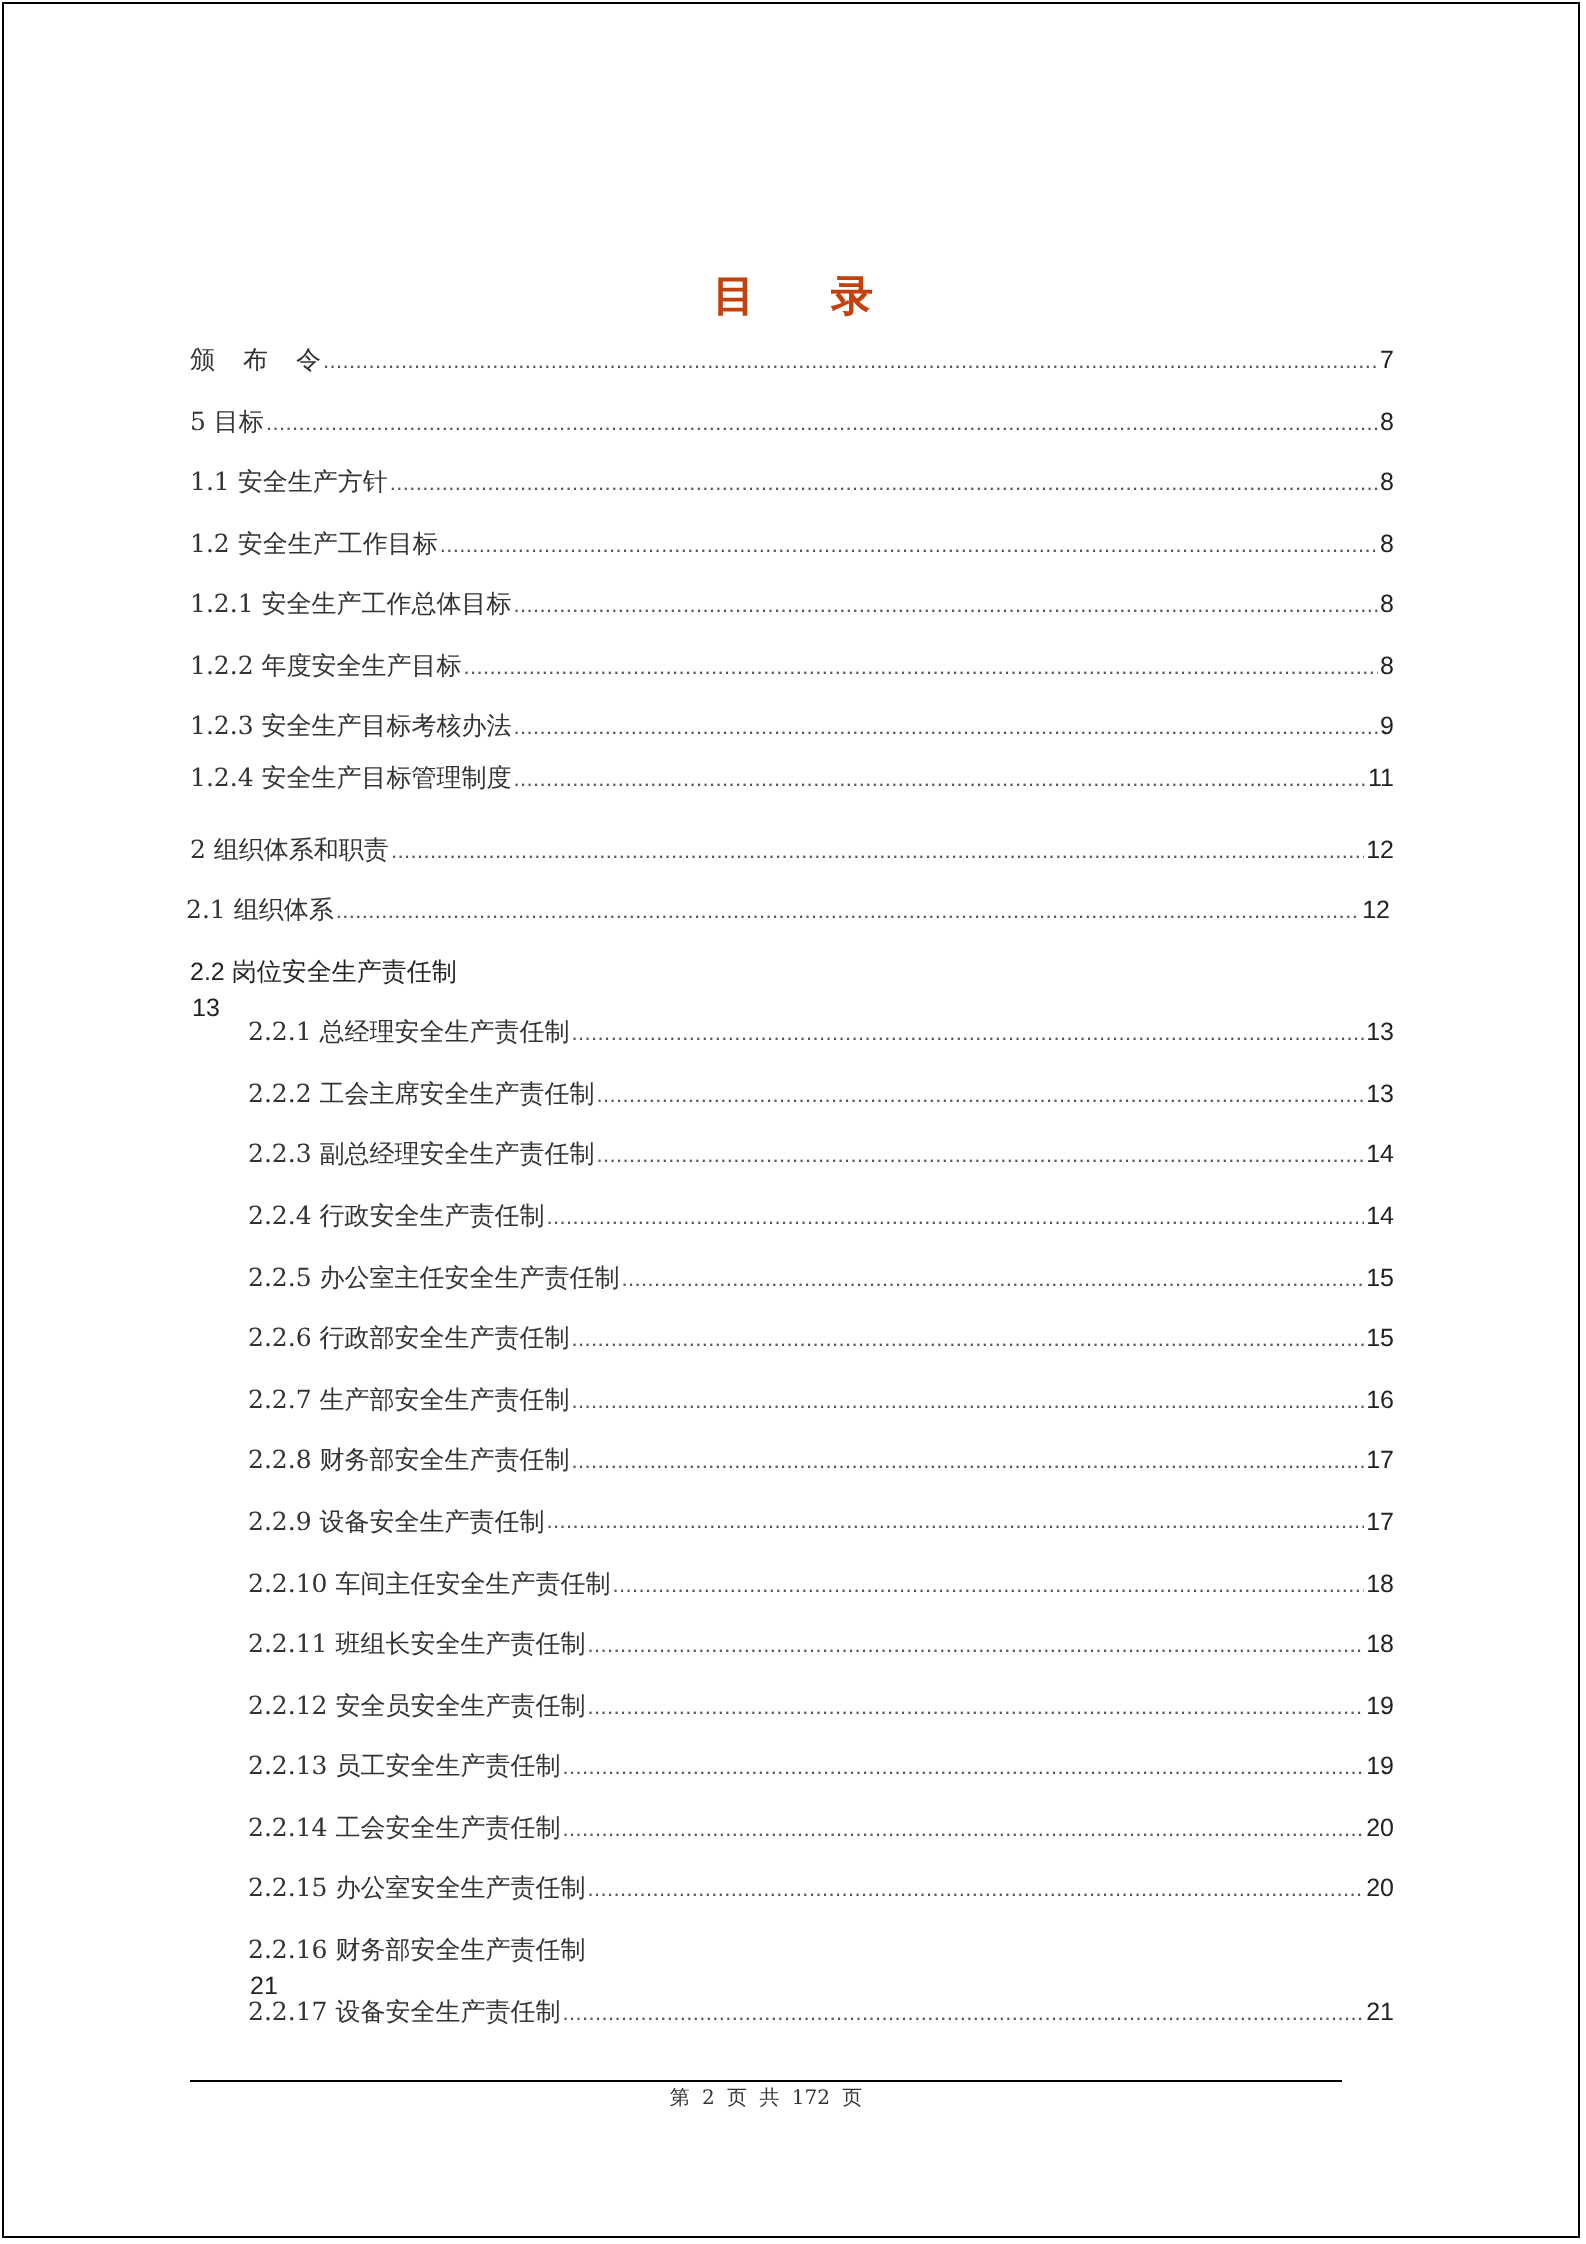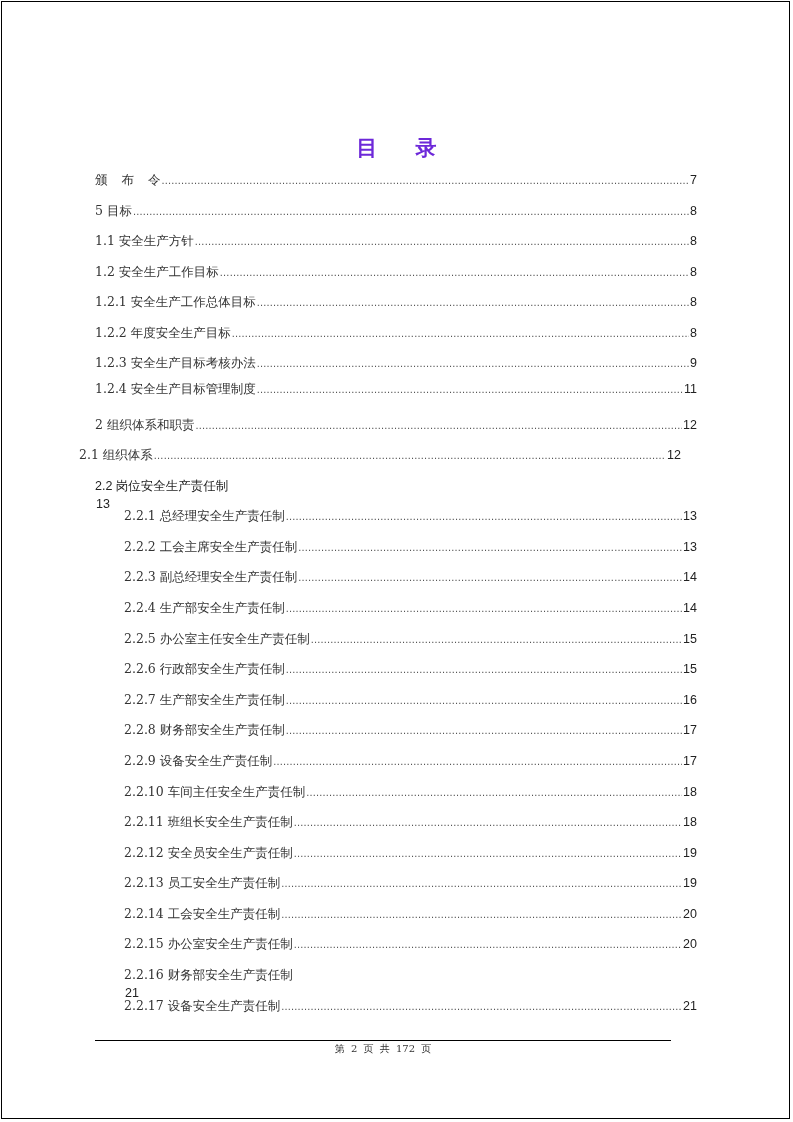--- a/index.html
+++ b/index.html
@@ -4,21 +4,21 @@
   <style>
     html, body { margin: 0; padding: 0; background: #ffffff; }
     body { width: 793px; height: 1122px; position: relative; overflow: hidden; }
     .page-frame {
       position: absolute; left: 1px; top: 1px; width: 789px; height: 1118px;
       border: 1px solid #000; box-sizing: border-box;
     }
     .toc-title {
       position: absolute; left: 0; width: 793px; top: 134px; text-align: center;
       font-family: "DejaVu Serif", serif; font-weight: bold; font-size: 21px;
-      color: #6d28d9; letter-spacing: 0;
+      color: #c2410c; letter-spacing: 0;
     }
     .toc-title .gap { display: inline-block; width: 38px; }
     .toc-list { position: absolute; left: 0; top: 0; width: 793px; }
     .toc-row {
       position: absolute; display: flex; align-items: baseline;
       font-family: "DejaVu Serif", serif; font-size: 12.5px; color: #333;
       height: 18px; line-height: 18px; white-space: nowrap;
     }
     .toc-row .label { flex: 0 0 auto; padding-right: 1px; }
     .toc-row .label.sans { font-family: "Liberation Sans", sans-serif; color: #222; }
@@ -90,21 +90,21 @@
   <div class="toc-row" style="left:95px;width:602px;top:380px;">
     <span class="label">1.2.4 安全生产目标管理制度</span>
       <span class="dots"></span>
       <span class="page">11</span>
   </div>
   <div class="toc-row" style="left:95px;width:602px;top:416px;">
     <span class="label">2 组织体系和职责</span>
       <span class="dots"></span>
       <span class="page">12</span>
   </div>
-  <div class="toc-row" style="left:79px;width:602px;top:446px;">
+  <div class="toc-row" style="left:93px;width:602px;top:446px;">
     <span class="label">2.1 组织体系</span>
       <span class="dots"></span>
       <span class="page">12</span>
   </div>
   <div class="toc-row" style="left:95px;width:602px;top:477px;flex-direction:column;">
     <span class="label sans">2.2 岗位安全生产责任制</span>
       <span class="dots"></span>
       <span class="page">13</span>
   </div>
 
@@ -117,21 +117,21 @@
     <span class="label">2.2.2 工会主席安全生产责任制</span>
       <span class="dots"></span>
       <span class="page">13</span>
   </div>
   <div class="toc-row" style="left:124px;width:573px;top:568px;">
     <span class="label">2.2.3 副总经理安全生产责任制</span>
       <span class="dots"></span>
       <span class="page">14</span>
   </div>
   <div class="toc-row" style="left:124px;width:573px;top:599px;">
-    <span class="label">2.2.4 生产部安全生产责任制</span>
+    <span class="label">2.2.4 行政安全生产责任制</span>
       <span class="dots"></span>
       <span class="page">14</span>
   </div>
   <div class="toc-row" style="left:124px;width:573px;top:630px;">
     <span class="label">2.2.5 办公室主任安全生产责任制</span>
       <span class="dots"></span>
       <span class="page">15</span>
   </div>
   <div class="toc-row" style="left:124px;width:573px;top:660px;">
     <span class="label">2.2.6 行政部安全生产责任制</span>

